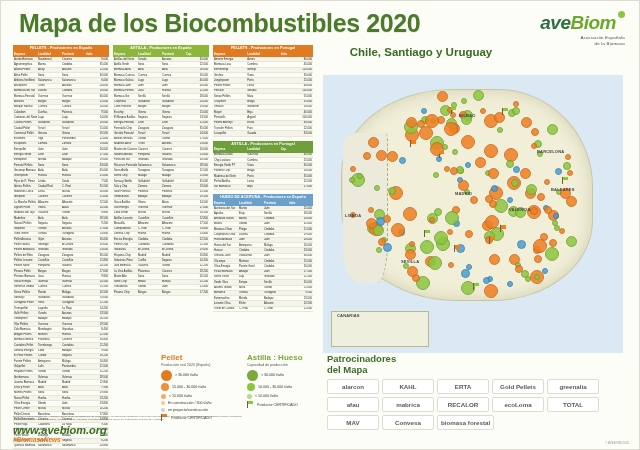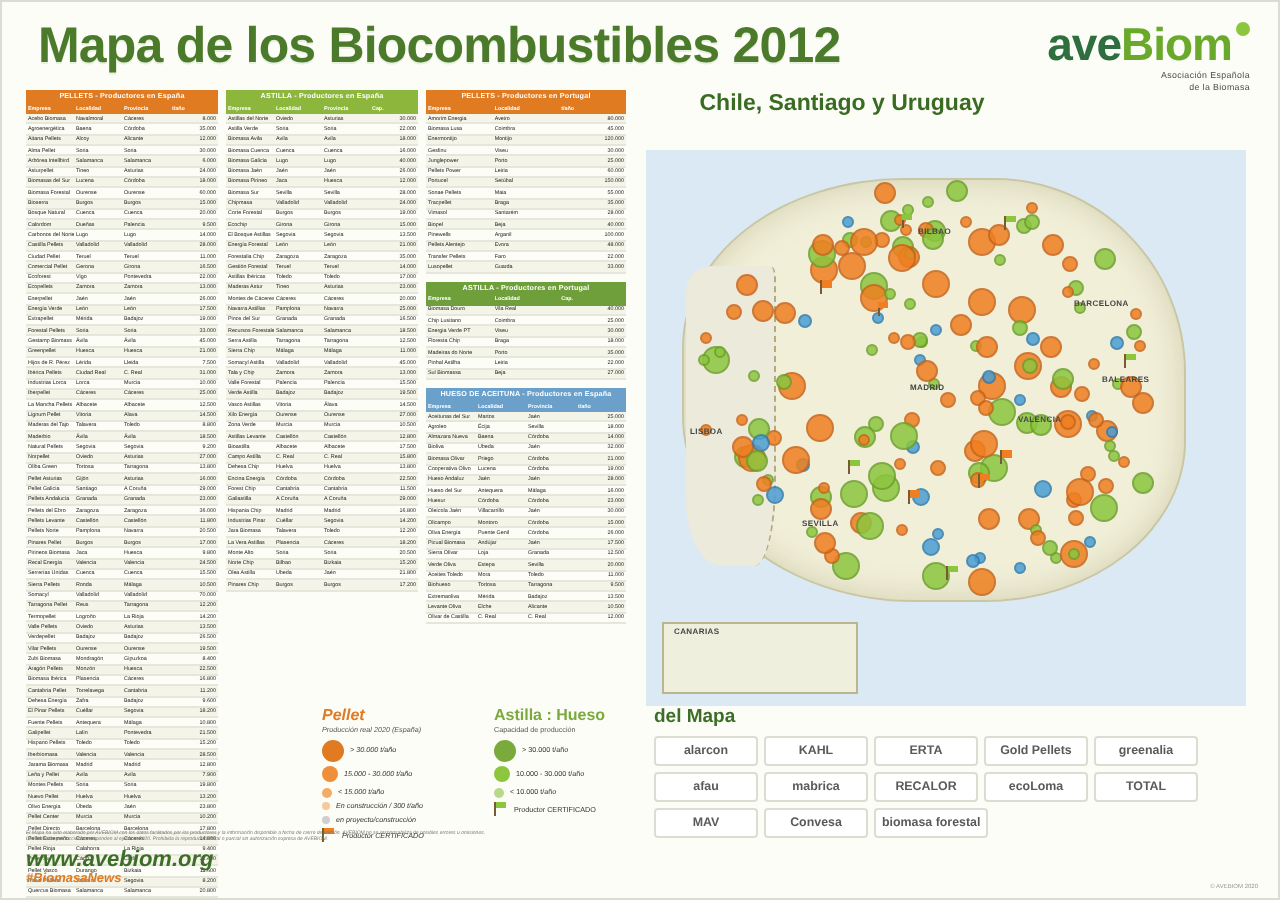--- a/index.html
+++ b/index.html
@@ -21,22 +21,23 @@
     font-size:25px;font-weight:bold;color:#4a7a2a;
     letter-spacing:-0.4px;
     text-shadow:0 1px 0 #e8eee0;
     white-space:nowrap;
   }
   .logo{
     position:absolute;right:14px;top:10px;width:122px;height:40px;
     text-align:right;
   }
   .logo .brand{
-    font-size:23px;font-weight:bold;color:#2f6e3e;letter-spacing:-0.5px;
+    font-size:19px;font-weight:bold;color:#2f6e3e;letter-spacing:-0.5px;
     line-height:23px;
+    font-style:italic;
   }
   .logo .brand .ave{color:#2f6e3e;}
   .logo .brand .biom{color:#6aa92b;}
   .logo .sub{
     font-size:4.4px;color:#4b4b4b;line-height:5.4px;margin-top:1px;
     letter-spacing:0.2px;
   }
   .logo .leafdot{
     display:inline-block;width:7px;height:7px;border-radius:50%;
     background:#8cc63f;margin-left:2px;vertical-align:top;
@@ -151,21 +152,21 @@
   .foot .hash{font-size:6.5px;font-weight:bold;color:#e07b22;}
   .credit{
     position:absolute;right:10px;bottom:4px;font-size:3px;color:#999;
   }
 </style>
 </head>
 <body>
 
 <div id="poster">
 
-  <div class="title">Mapa de los Biocombustibles 2012</div>
+  <div class="title">Mapa de los Biocombustibles 2020</div>
 
   <div class="logo">
     <div class="brand">
       <span class="ave">ave</span><span class="biom">Biom</span><span class="leafdot"></span>
     </div>
     <div class="sub">Asociación Española</div>
     <div class="sub">de la Biomasa</div>
   </div>
 
   <div class="tables">
@@ -1429,21 +1430,21 @@
         <div class="city" style="left: 78px; top: 184px;">SEVILLA</div>
         <div class="city" style="left: 186px; top: 132px;">VALENCIA</div>
         <div class="city" style="left: 136px; top: 38px;">BILBAO</div>
         <div class="city" style="left: 14px; top: 238px;">CANARIAS</div>
         <div class="city" style="left: 228px; top: 112px;">BALEARES</div>
       </div>
   </div>
 
   <div class="legend">
     <div style="display:flex;gap:14px;">
-      <div style="width:72px;font-style:italic;">
+      <div style="width:72px;">
         <div class="leg-title orange">Pellet</div>
         <div class="leg-sub">Producción real 2020 (España)</div>
         <div id="leg-pellet-items">
             <div class="leg-row">
               <span class="leg-c" style="width: 11px; height: 11px; background: rgb(224, 123, 34);"></span>
               <span>&gt; 30.000 t/año</span>
             </div>
             <div class="leg-row">
               <span class="leg-c" style="width: 8px; height: 8px; background: rgb(239, 143, 60);"></span>
               <span>15.000 - 30.000 t/año</span>
@@ -1491,20 +1492,21 @@
             <span class="pole"></span>
               <span class="cloth"></span>
           </span>
           <span>Productor CERTIFICADO</span>
         </div>
       </div>
     </div>
   </div>
 
   <div class="sponsors">
+    <div class="sp-title">Patrocinadores</div>
     <div class="sp-title">del Mapa</div>
     <div class="sp-grid" id="sponsor-grid">
         <div class="sp">alarcon</div>
         <div class="sp">KAHL</div>
         <div class="sp">ERTA</div>
         <div class="sp">Gold Pellets</div>
         <div class="sp">greenalia</div>
         <div class="sp">afau</div>
         <div class="sp">mabrica</div>
         <div class="sp">RECALOR</div>

